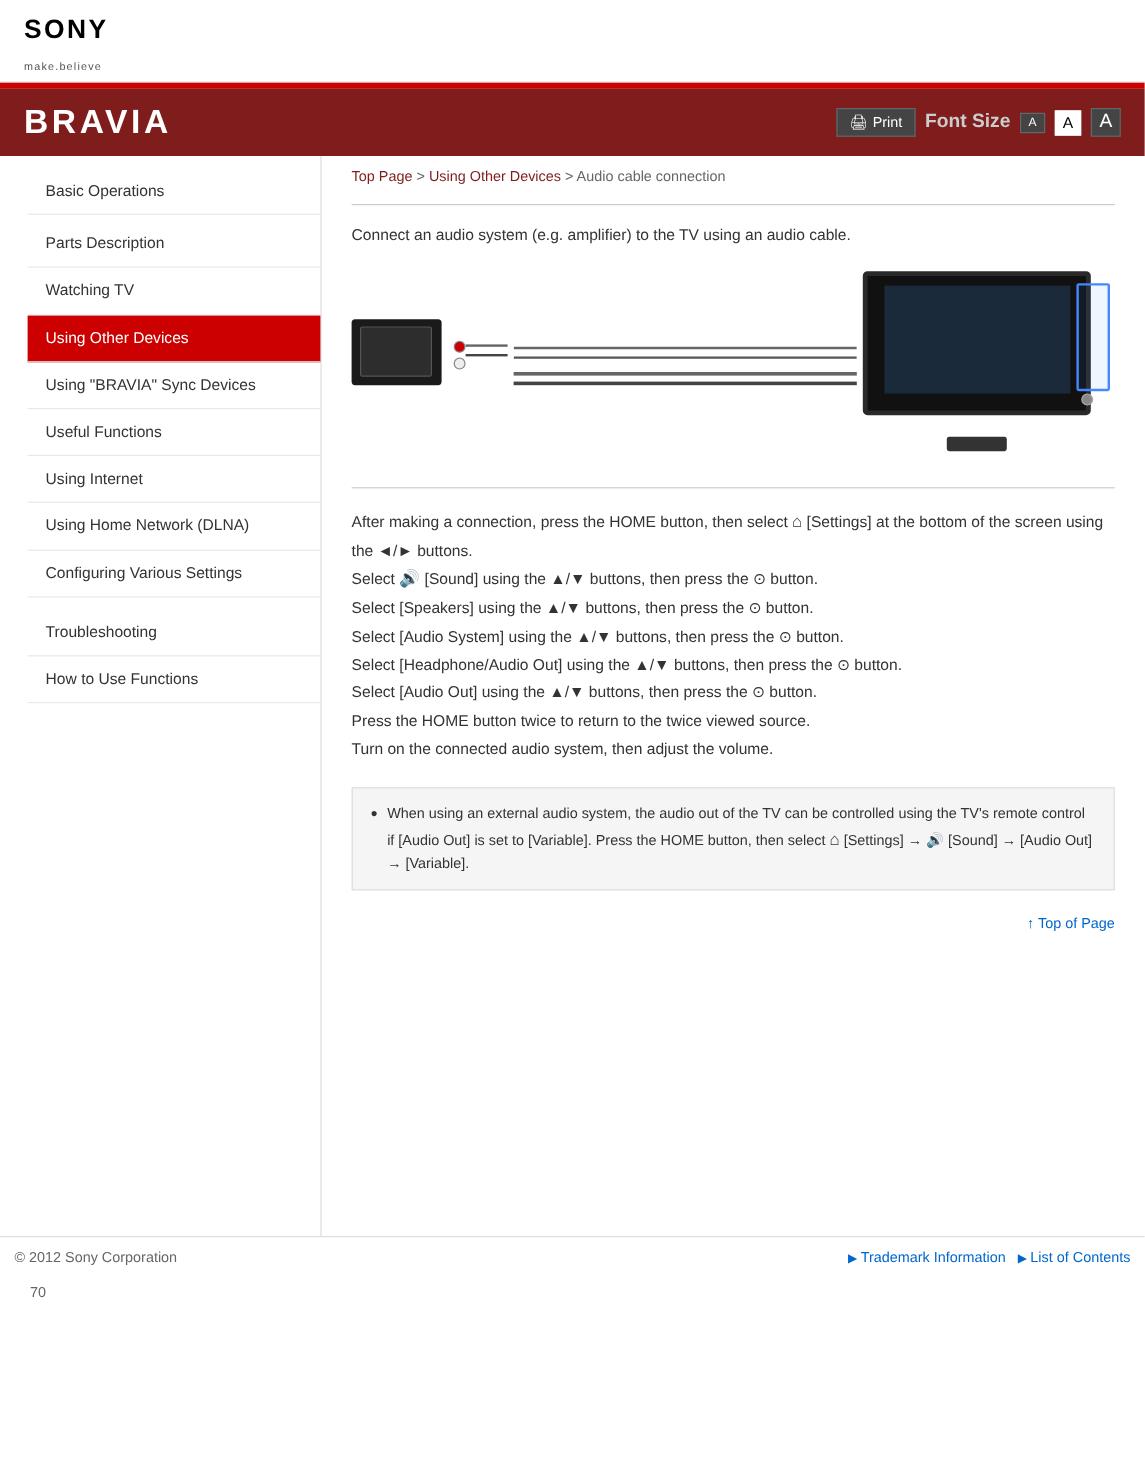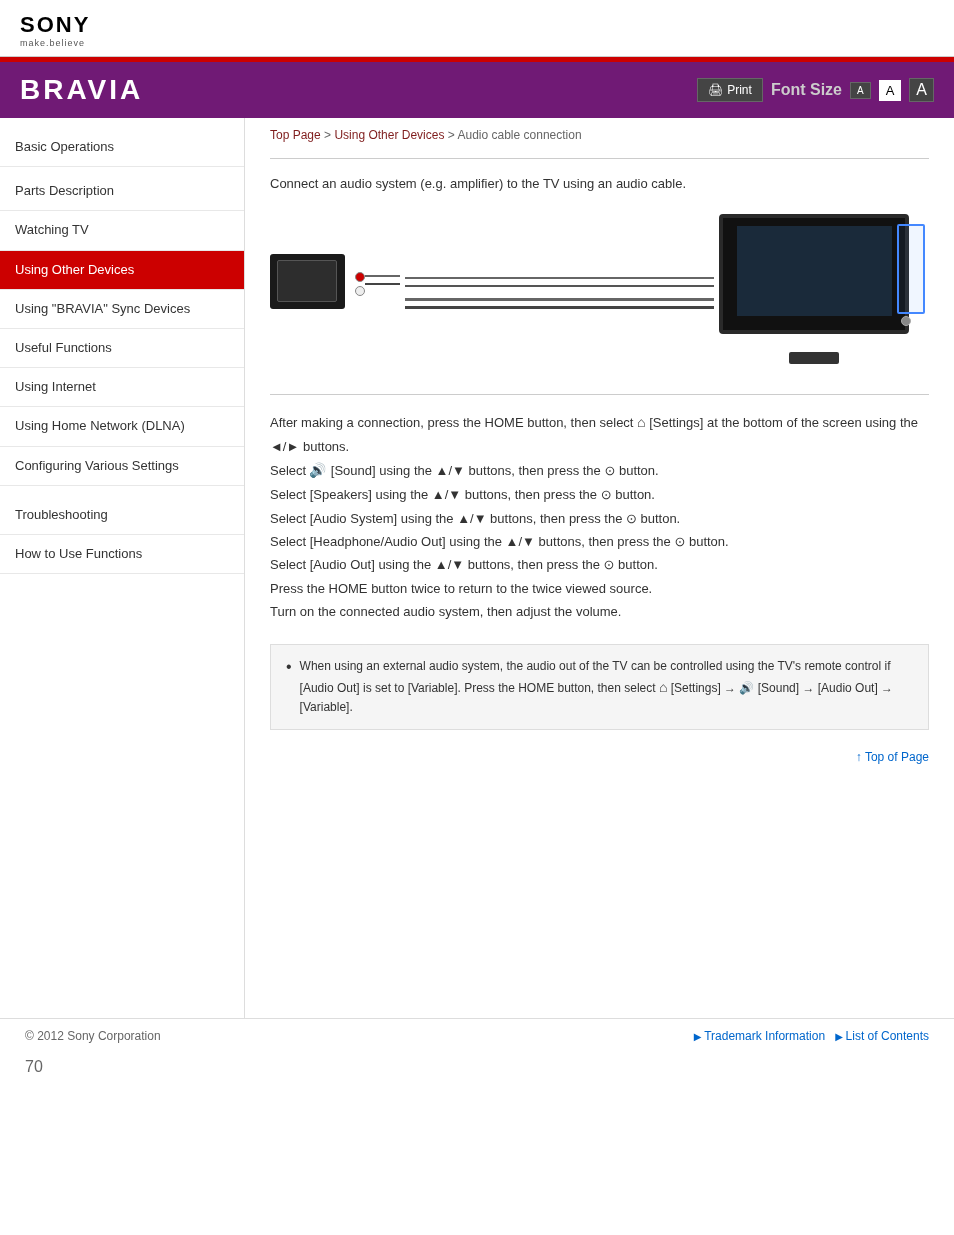--- a/index.html
+++ b/index.html
@@ -2,25 +2,25 @@
 <html><head>
   <meta charset="utf-8">
   <style>
     * { box-sizing: border-box; margin: 0; padding: 0; }
     body { font-family: Arial, sans-serif; font-size: 13px; color: #333; background: #fff; }
 
     
     .sony-header { padding: 12px 20px 8px 20px; border-bottom: 1px solid #ccc; }
     .sony-logo { display: flex; flex-direction: column; }
     .sony-logo-text { font-size: 22px; font-weight: bold; letter-spacing: 2px; color: #000; }
-    .sony-tagline { font-size: 9px; color: #555; letter-spacing: 1px; }
+    .sony-tagline { font-size: 9px; color: #555; letter-spacing: 1px; margin-top: 12px; }
 
     
     .bravia-bar {
-      background: #701a75;
+      background: #7f1d1d;
       color: #fff;
       padding: 12px 20px;
       display: flex;
       align-items: center;
       justify-content: space-between;
     }
     .bravia-title {
       font-size: 28px;
       font-weight: bold;
       letter-spacing: 3px;
@@ -42,21 +42,21 @@
     .font-btn {
       background: #444;
       border: 1px solid #666;
       color: #fff;
       cursor: pointer;
       padding: 2px 6px;
     }
     .font-btn.active { background: #fff; color: #000; border-color: #fff; }
 
     
-    .main-layout { display: flex; min-height: 900px; }
+    .main-layout { display: flex; min-height: 900px; padding-left: 23px; }
 
     
     .sidebar {
       width: 245px;
       min-width: 245px;
       border-right: 1px solid #ddd;
       padding: 10px 0;
     }
     .sidebar-item {
       padding: 10px 15px;
@@ -114,31 +114,31 @@
 
     
     .top-link-area { text-align: right; margin: 10px 0; font-size: 12px; }
     .top-link { color: #0066cc; text-decoration: none; }
 
     
     .footer {
       display: flex;
       justify-content: space-between;
       align-items: center;
-      padding: 10px 25px;
+      padding: 10px 12px;
       border-top: 1px solid #ddd;
       font-size: 12px;
       color: #666;
     }
     .footer-links { display: flex; gap: 10px; }
     .footer-link { color: #0066cc; text-decoration: none; }
     .footer-link::before { content: '▶ '; font-size: 10px; }
 
     
-    .page-num { padding: 5px 25px; font-size: 16px; color: #666; }
+    .page-num { padding: 5px 25px; font-size: 12px; color: #666; }
   </style>
 </head>
 <body>
 
 <div class="sony-header">
   <div class="sony-logo">
     <span class="sony-logo-text">SONY</span>
     <span class="sony-tagline">make.believe</span>
   </div>
 </div>

